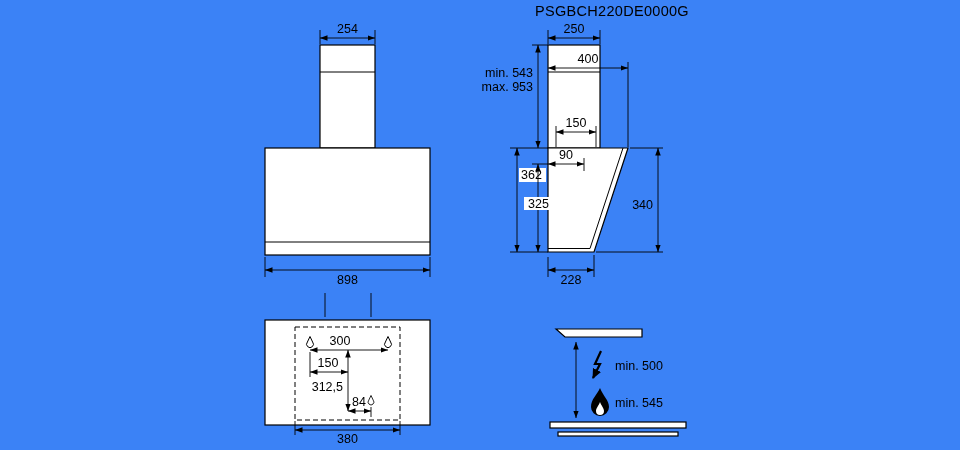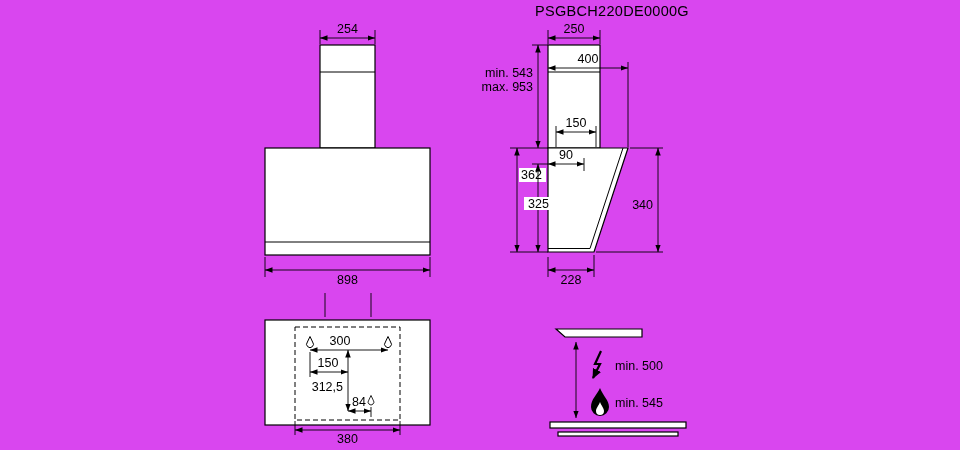--- a/index.html
+++ b/index.html
@@ -1,16 +1,16 @@
 <!DOCTYPE html>
 <html><head>
 <meta charset="utf-8">
 <style>
   html,body{margin:0;padding:0;background:#fff;}
-  .page{width:960px;height:450px;position:relative;background:#d946ef;overflow:hidden;
+  .page{width:960px;height:450px;position:relative;background:#3b82f6;overflow:hidden;
         font-family:"Liberation Sans", sans-serif;}
   svg{position:absolute;left:0;top:0;}
   .ln{stroke:#000;stroke-width:1;fill:none;}
   .ln-thin{stroke:#000;stroke-width:0.9;fill:none;}
   .outline{stroke:#000;stroke-width:1.2;fill:#fff;}
   .dash{stroke:#000;stroke-width:1;fill:none;stroke-dasharray:5 3;}
   .dim{stroke:#000;stroke-width:0.9;fill:none;}
   text{fill:#000;font-family:"Liberation Sans", sans-serif;font-size:12.5px;}
   .title-text{font-size:14.5px;letter-spacing:.3px;}
   .mask{fill:#fff;stroke:none;}

